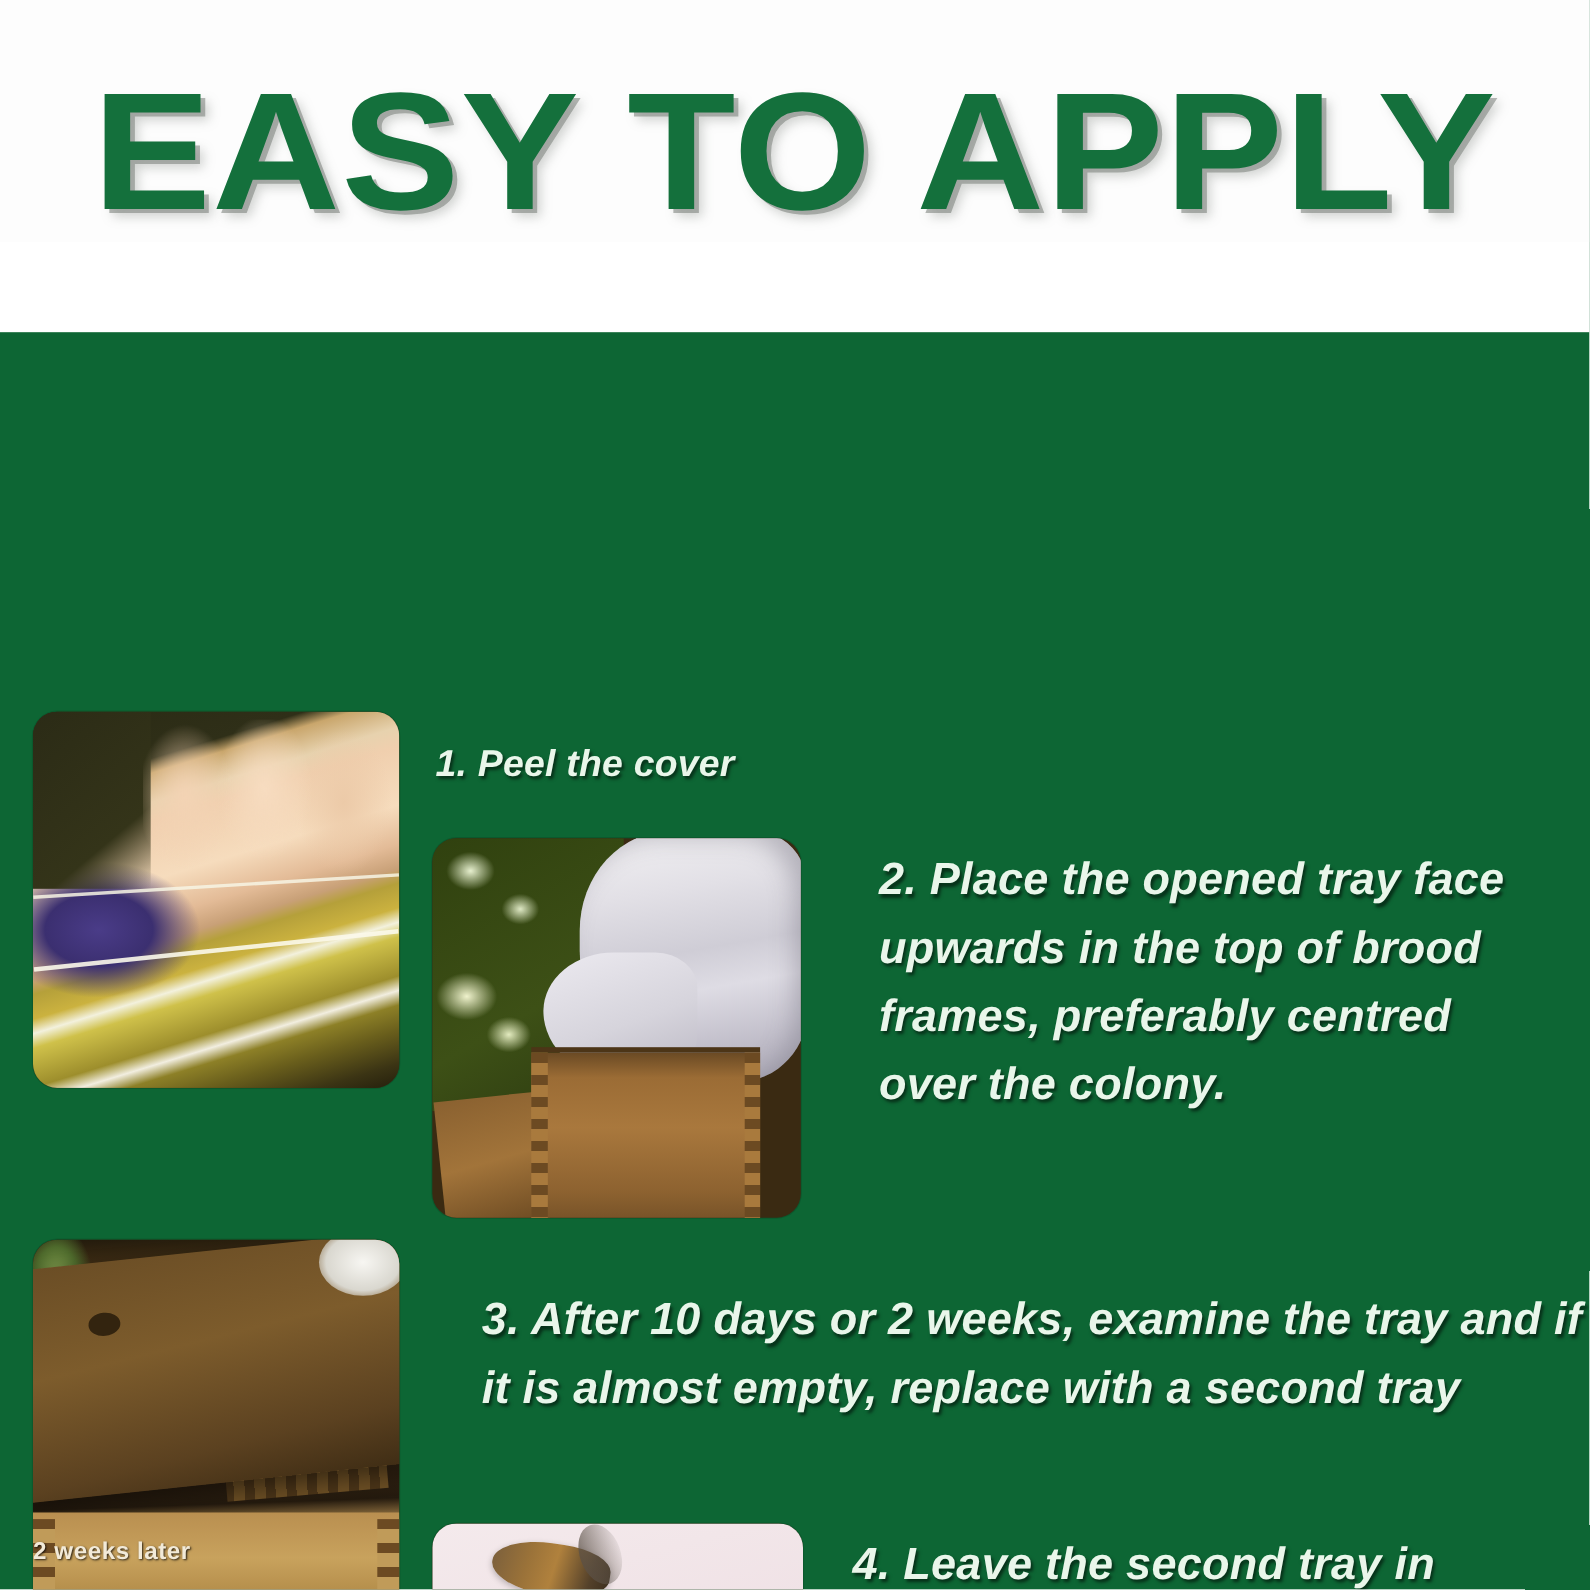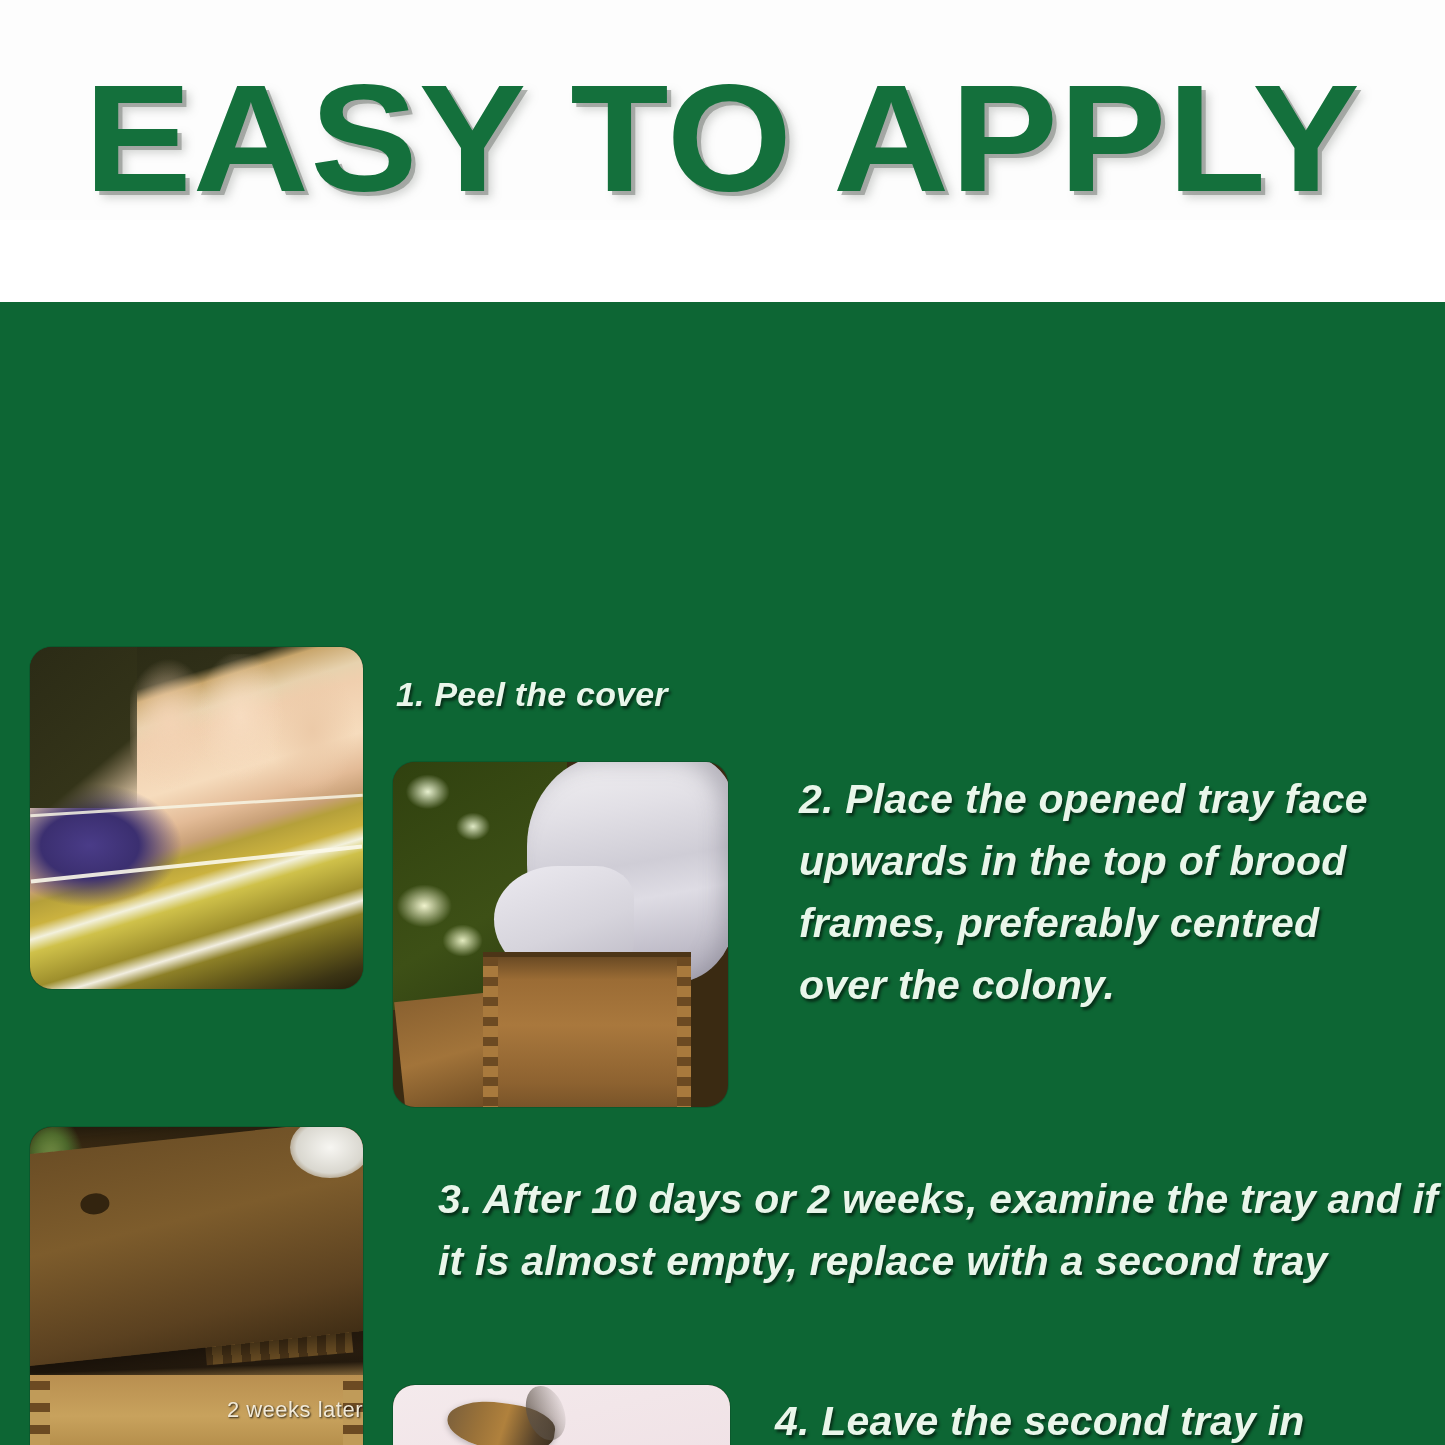--- a/index.html
+++ b/index.html
@@ -192,23 +192,23 @@
   #photo-tray .board:after {
     content:""; position:absolute; top:6%; width:6%; height:88%;
     background: repeating-linear-gradient(180deg,#6c4a22 0 9px,#c09b59 9px 22px);
   }
   #photo-tray .board:before { left: 0; }
   #photo-tray .board:after  { right: 0; }
   #tray-caption {
     position: absolute;
     left: 0; bottom: 13%;
     width: 100%;
-    text-align: right;
+    text-align: left;
     color: #f2ead8;
-    font-weight: normal;
+    font-weight: bold;
     font-size: 22px;
     letter-spacing: .5px;
     text-shadow: 1px 1px 2px rgba(0,0,0,.8);
   }
 
   
   #photo-bees { left: 393px; top: 1083px; width: 337px; height: 362px; border-radius: 22px 22px 8px 8px; }
   #photo-bees .inner {
     background:
       linear-gradient(165deg,#f4eaec 0%, #f0e2e6 35%, #ead8dd 62%, #dfcdd2 82%, #cfc2c6 100%);

